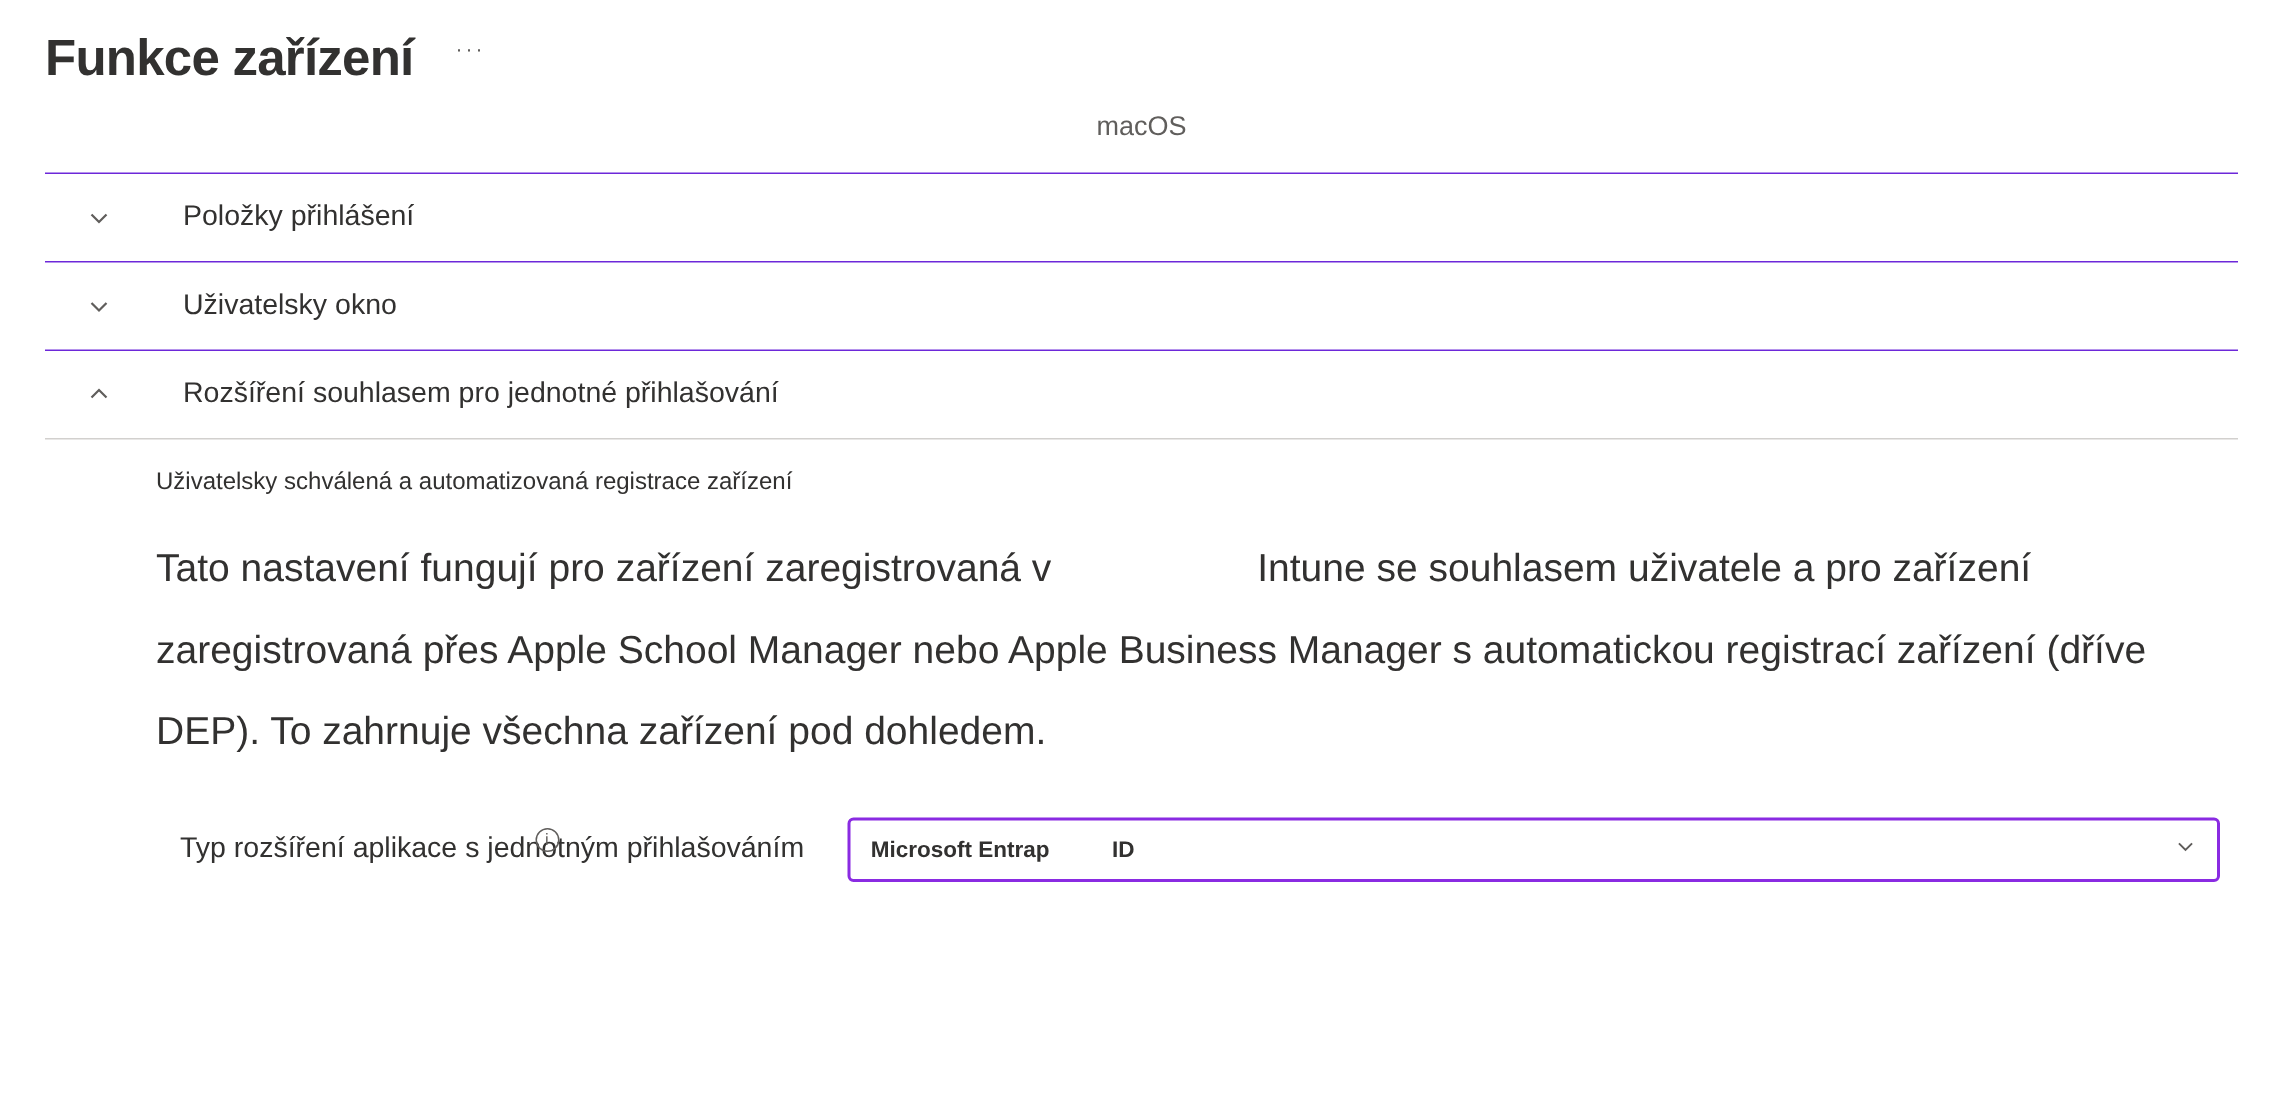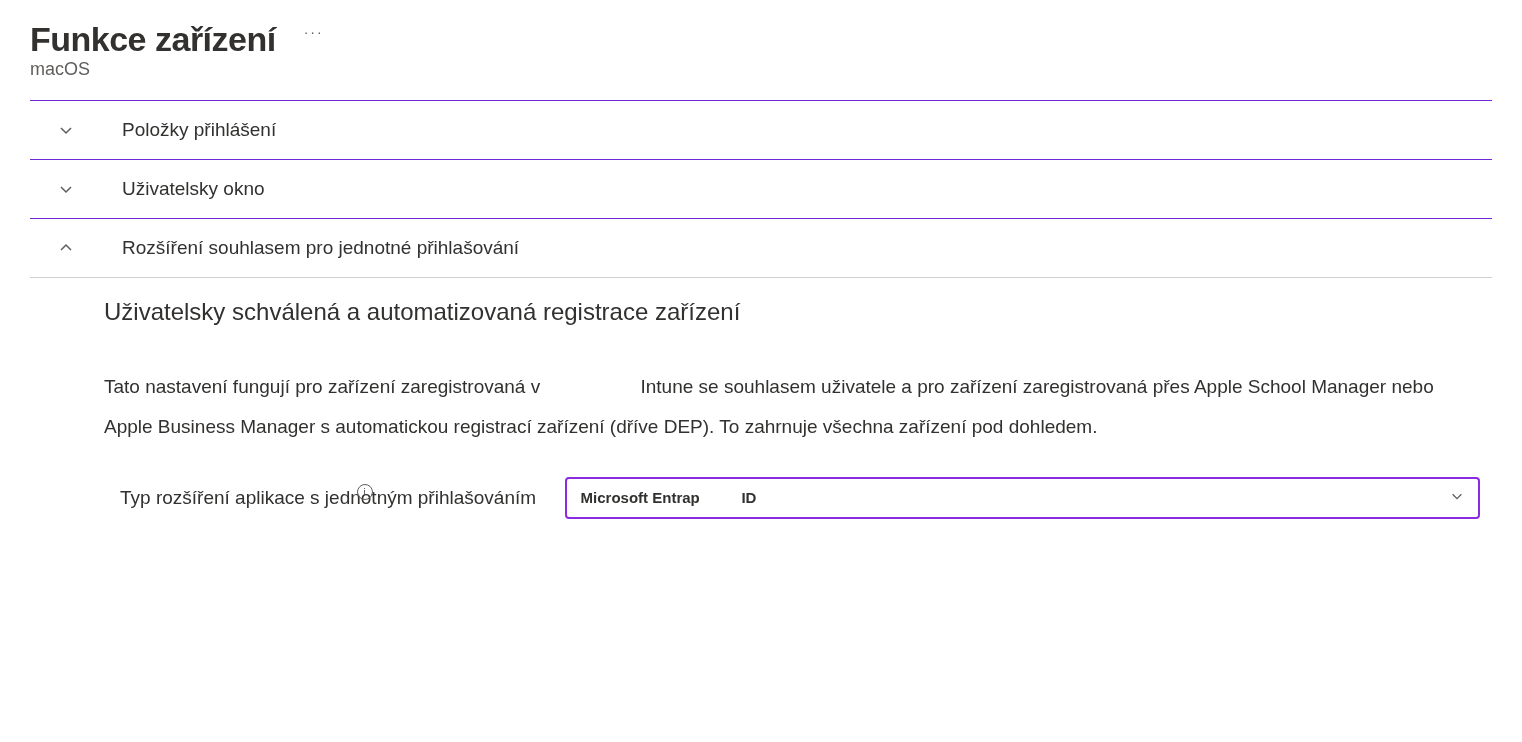--- a/index.html
+++ b/index.html
@@ -31,21 +31,22 @@
     .more-icon {
       font-size: 14px;
       color: #605e5c;
       cursor: pointer;
       padding: 4px 8px;
       letter-spacing: 2px;
     }
     .subtitle {
       font-size: 18px;
       color: #605e5c;
-      margin-top: 0;
+      margin-top: 15px;
+      text-align: center;
     }
     .sections {
       margin-top: 18px;
     }
     .section-row {
       border-top: 1px solid #6d28d9;
       padding: 18px 0 18px 28px;
       display: flex;
       align-items: center;
       gap: 48px;
@@ -76,26 +77,26 @@
     .expanded-content {
       padding: 20px 0 0 74px;
     }
     .description-text {
       font-size: 19px;
       color: #323130;
       line-height: 1.6;
       margin-bottom: 40px;
     }
     .subsection-title {
-      font-size: 24px;
-      color: #323130;
-      margin-bottom: 41px;
+      font-size: 16px;
+      color: #323130;
+      margin-bottom: 20px;
     }
     .subsection-text {
-      font-size: 19px;
+      font-size: 26px;
       color: #323130;
       line-height: 2.1;
       margin-bottom: 30px;
       max-width: 1340px;
     }
     .field-row {
       display: flex;
       align-items: center;
       gap: 8px;
     }

